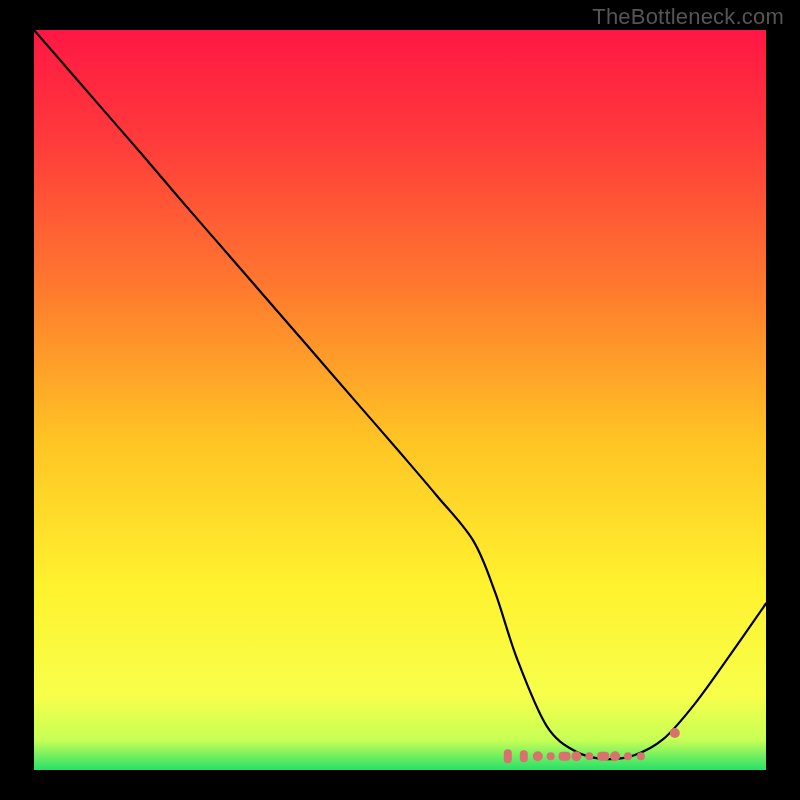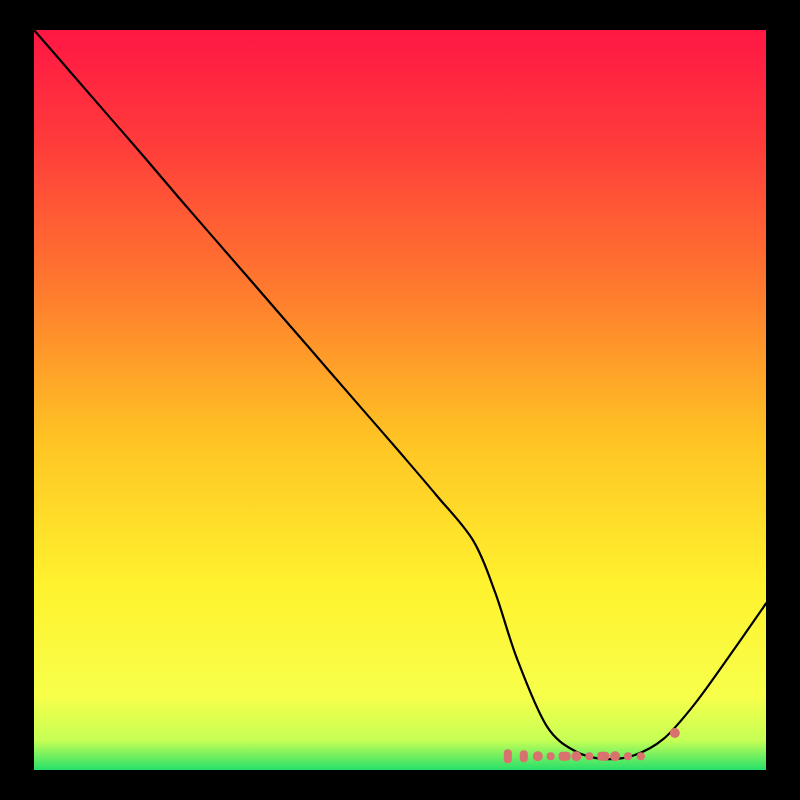--- a/index.html
+++ b/index.html
@@ -21,20 +21,21 @@
     top: 30px;
     width: 732px;
     height: 740px;
   }
   .plot svg { display: block; width: 100%; height: 100%; }
 </style>
 </head>
 <body>
 
 <div class="container">
+  <div class="watermark">TheBottleneck.com</div>
   <div class="plot">
     <svg viewBox="0 0 732 740" preserveAspectRatio="none">
       <defs>
         <linearGradient id="bg-grad" x1="0" y1="0" x2="0" y2="1">
             <stop offset="0%" stop-color="#ff1744"></stop>
             <stop offset="15%" stop-color="#ff3b3b"></stop>
             <stop offset="35%" stop-color="#ff7a2e"></stop>
             <stop offset="55.00000000000001%" stop-color="#ffc324"></stop>
             <stop offset="75%" stop-color="#fff22e"></stop>
             <stop offset="90%" stop-color="#f7ff4a"></stop>

